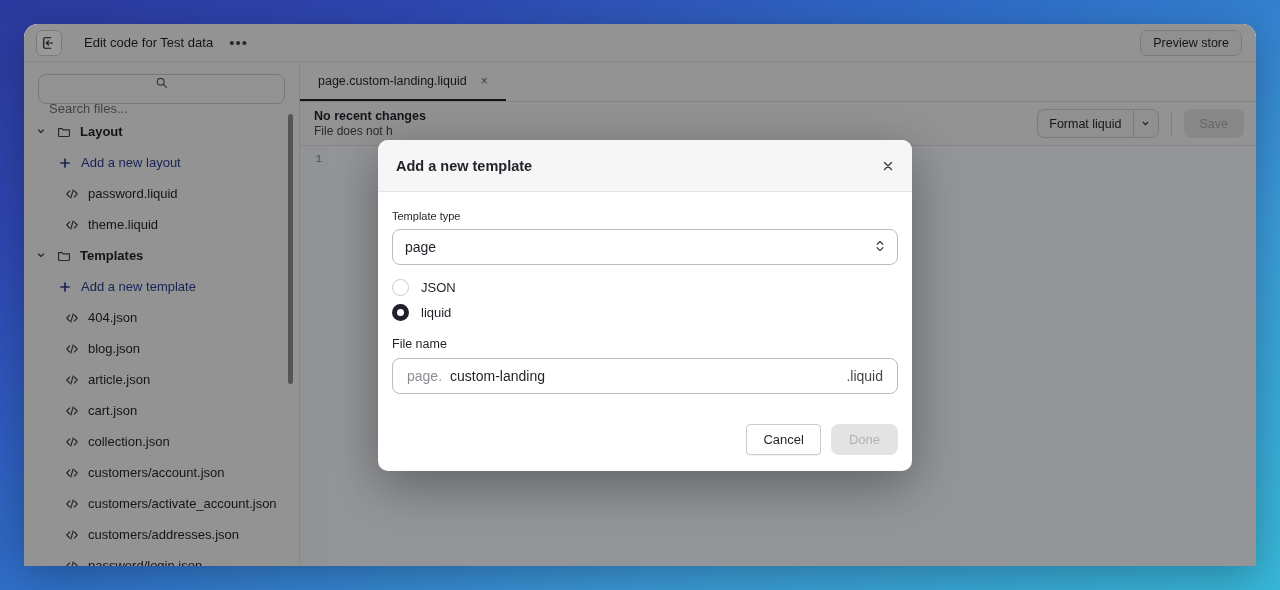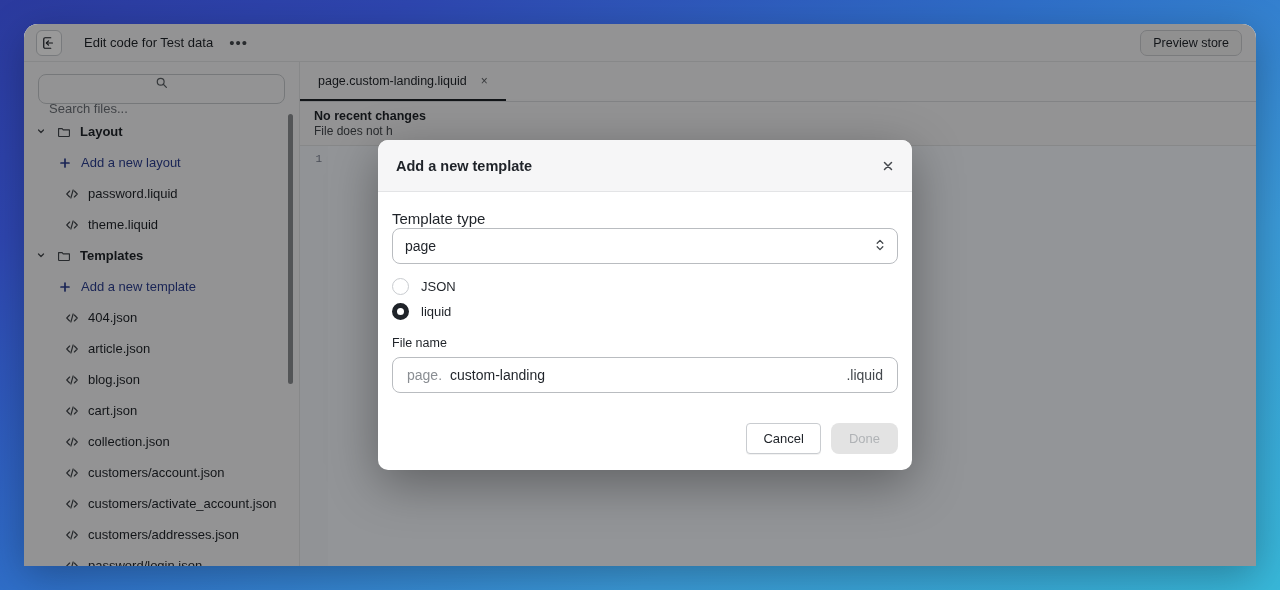--- a/index.html
+++ b/index.html
@@ -251,21 +251,21 @@
     position: relative;
   }
   .modal-title { font-size: 14.5px; font-weight: 700; color: #1f2329; }
   .modal-close {
     position: absolute; right: 14px; top: 16px;
     width: 20px; height: 20px;
     display: flex; align-items: center; justify-content: center;
     color: #44484d; font-size: 14px;
   }
   .modal-body { padding: 18px 14px 8px 14px; }
-  .field-label { font-size: 15px; color: #1f2329; margin-bottom: 1px; }
+  .field-label { font-size: 11px; color: #1f2329; margin-bottom: 7px; }
   .select-box {
     height: 36px;
     border: 1px solid #b9bcc0;
     border-radius: 8px;
     background: #fff;
     display: flex; align-items: center;
     padding: 0 12px;
     position: relative;
     font-size: 14px; color: #1f2329;
   }
@@ -422,31 +422,31 @@
             <span class="lbl">404.json</span>
           </div>
           <div class="tree-row file">
             <span class="glyph">
               <svg width="14" height="14" viewBox="0 0 16 16" fill="none" stroke="#42464b" stroke-width="1.35" stroke-linecap="round" stroke-linejoin="round">
                 <path d="M5.3 4.6 2 8l3.3 3.4"></path>
                 <path d="M10.7 4.6 14 8l-3.3 3.4"></path>
                 <path d="M9.3 3.4 6.7 12.6"></path>
               </svg>
             </span>
+            <span class="lbl">blog.json</span>
+          </div>
+          <div class="tree-row file">
+            <span class="glyph">
+              <svg width="14" height="14" viewBox="0 0 16 16" fill="none" stroke="#42464b" stroke-width="1.35" stroke-linecap="round" stroke-linejoin="round">
+                <path d="M5.3 4.6 2 8l3.3 3.4"></path>
+                <path d="M10.7 4.6 14 8l-3.3 3.4"></path>
+                <path d="M9.3 3.4 6.7 12.6"></path>
+              </svg>
+            </span>
             <span class="lbl">article.json</span>
-          </div>
-          <div class="tree-row file">
-            <span class="glyph">
-              <svg width="14" height="14" viewBox="0 0 16 16" fill="none" stroke="#42464b" stroke-width="1.35" stroke-linecap="round" stroke-linejoin="round">
-                <path d="M5.3 4.6 2 8l3.3 3.4"></path>
-                <path d="M10.7 4.6 14 8l-3.3 3.4"></path>
-                <path d="M9.3 3.4 6.7 12.6"></path>
-              </svg>
-            </span>
-            <span class="lbl">blog.json</span>
           </div>
           <div class="tree-row file">
             <span class="glyph">
               <svg width="14" height="14" viewBox="0 0 16 16" fill="none" stroke="#42464b" stroke-width="1.35" stroke-linecap="round" stroke-linejoin="round">
                 <path d="M5.3 4.6 2 8l3.3 3.4"></path>
                 <path d="M10.7 4.6 14 8l-3.3 3.4"></path>
                 <path d="M9.3 3.4 6.7 12.6"></path>
               </svg>
             </span>
             <span class="lbl">cart.json</span>
@@ -514,20 +514,32 @@
           <span class="tab-close">×</span>
         </div>
       </div>
 
       <div class="changes-bar">
         <div class="changes-text">
           <div class="changes-title">No recent changes</div>
           <div class="changes-sub">File does not h</div>
         </div>
 
+        <div class="toolbar-right">
+          <div class="format-group">
+            <div class="format-btn">Format liquid</div>
+            <div class="format-caret">
+              <svg width="9" height="9" viewBox="0 0 12 12" fill="none" stroke="currentColor" stroke-width="1.6" stroke-linecap="round" stroke-linejoin="round">
+                  <path d="M3 4.5 6 7.5 9 4.5"></path>
+                </svg>
+            </div>
+          </div>
+          <div class="tb-divider"></div>
+          <div class="save-btn">Save</div>
+        </div>
       </div>
 
       <div class="code-area">
         <div class="gutter" id="gutter">
             <div>1</div>
           </div>
         <div class="code-lines"></div>
       </div>
     </div>
 

